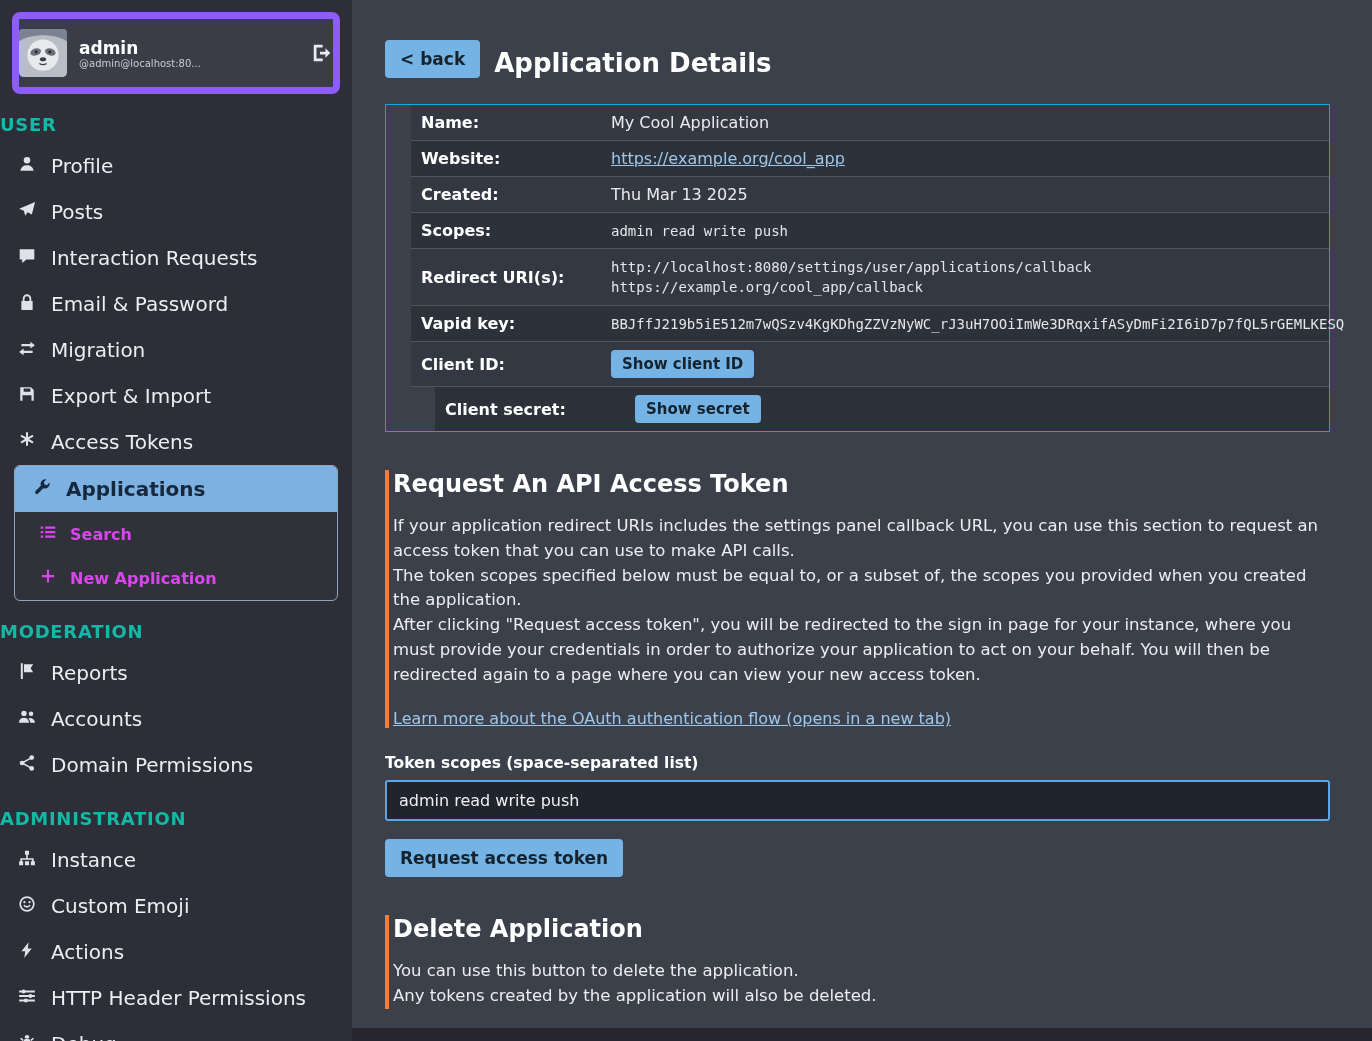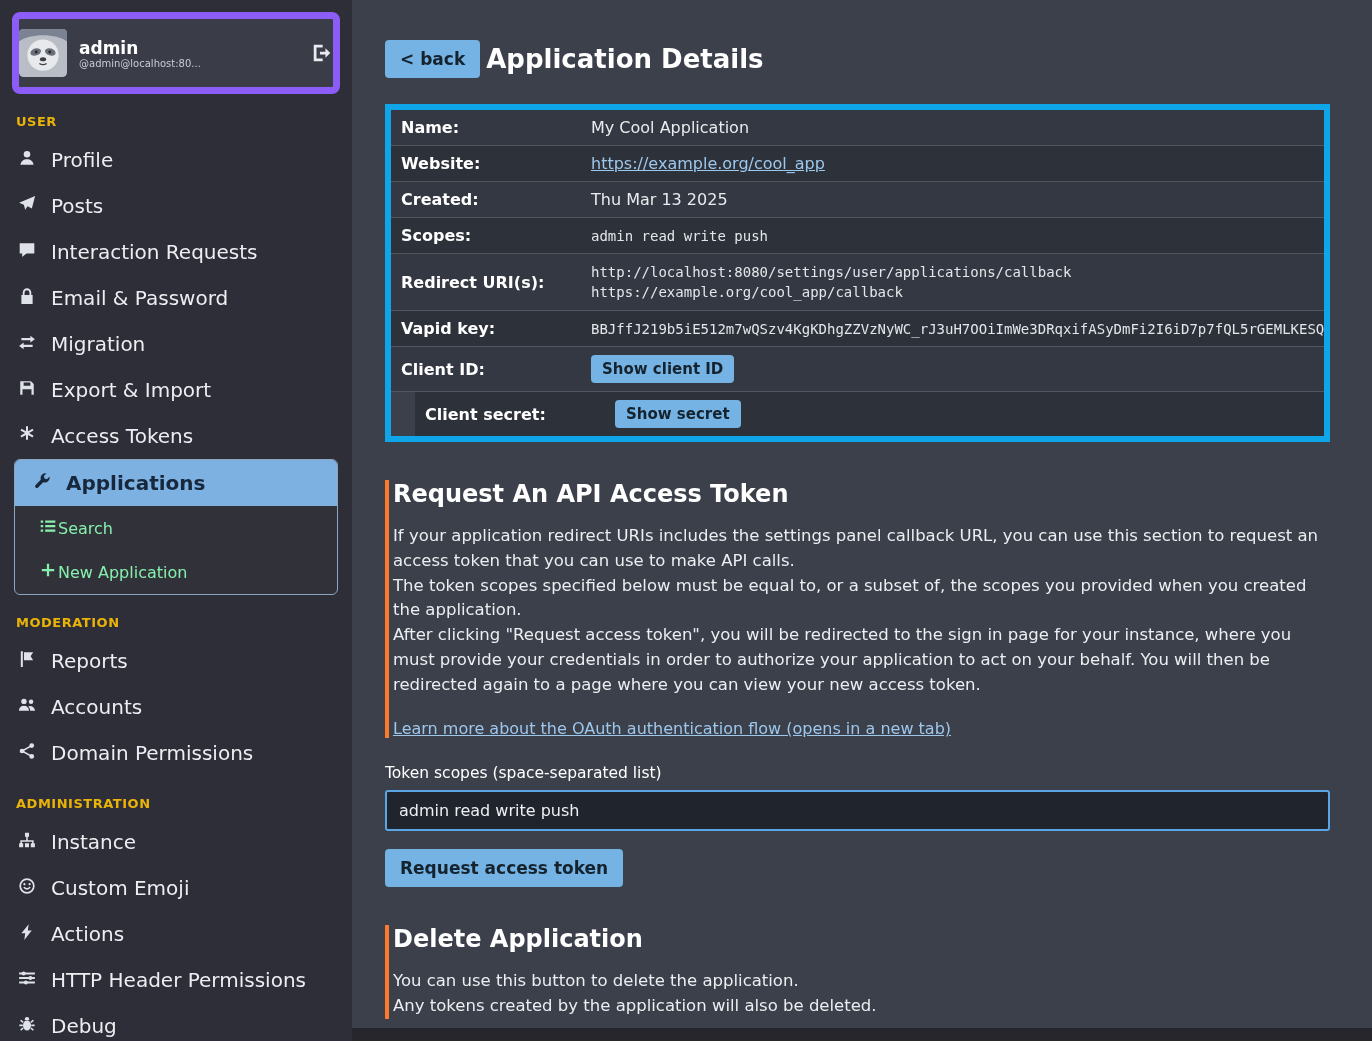--- a/index.html
+++ b/index.html
@@ -36,24 +36,24 @@
     gap: 12px;
   }
   .avatar { width: 48px; height: 48px; flex: none; border-radius: 4px; overflow: hidden; }
   .user-meta { min-width: 0; flex: 1; }
   .user-name { font-weight: bold; font-size: 17px; color: #fff; }
   .user-handle { font-size: 10px; color: #c9ccd4; white-space: nowrap; overflow: hidden; }
   .logout-btn { flex: none; color: #e8eaef; cursor: pointer; display: flex; align-items: center; }
   .logout-btn .icon { width: 22px; height: 22px; }
 
   .section-label {
-    margin: 20px 16px 8px;
-    color: #eab308;
+    margin: 20px 0 8px;
+    color: #14b8a6;
     font-weight: bold;
-    font-size: 13px;
+    font-size: 18px;
     letter-spacing: 0.04em;
   }
   .nav-item {
     display: flex;
     align-items: center;
     gap: 15px;
     padding: 11px 18px;
     font-size: 20px;
     color: #eceef2;
     cursor: pointer;
@@ -70,55 +70,56 @@
   }
   .nav-item.active {
     background: #7db1e1;
     color: #18283c;
     font-weight: bold;
   }
   .nav-item.active .icon { color: #18283c; }
   .subnav-item {
     display: flex;
     align-items: center;
-    gap: 1px;
+    gap: 13px;
     padding: 11px 18px 11px 24px;
     font-size: 16px;
-    color: #86efac;
+    color: #d946ef;
     cursor: pointer;
+    font-weight: bold;
   }
 
   
   .main-wrap { flex: 1; height: 100%; background: #26262c; }
   .main-panel {
     background: #3b404b;
     height: calc(100% - 13px);
     padding: 40px 42px 0 33px;
     overflow: hidden;
   }
   .content { max-width: 945px; }
 
-  .page-header { display: flex; align-items: center; gap: 6px; margin-bottom: 26px; }
+  .page-header { display: flex; align-items: flex-end; gap: 14px; margin-bottom: 26px; }
   .btn {
     display: inline-block;
     background: #74b3e3;
     color: #15232f;
     font-weight: bold;
     font-size: 17px;
     border: none;
     border-radius: 4px;
     padding: 9px 15px;
     cursor: pointer;
     font-family: inherit;
   }
   .btn.small { font-size: 15px; padding: 5px 11px; }
   .page-title { margin: 0; font-size: 26px; font-weight: bold; color: #fff; }
 
   
-  .details-table { border: 6px solid #0ea5e9; }
+  .details-table { border: 1px solid #0ea5e9; padding-left: 25px; }
   .d-row {
     display: grid;
     grid-template-columns: 190px 1fr;
     align-items: center;
     border-bottom: 1px solid #50555f;
   }
   .d-row:last-child { border-bottom: none; margin-left: 24px; }
   .d-row:nth-child(odd)  { background: #343842; }
   .d-row:nth-child(even) { background: #2d3139; }
   .d-label { font-weight: bold; color: #fff; padding: 8px 10px; font-size: 16px; }
@@ -131,21 +132,21 @@
   .d-value a, a.link { color: #9ec7ec; text-decoration: underline; cursor: pointer; }
   .mono-line { padding: 2px 0; }
 
   
   .o-section { border-left: 4px solid #fd7a2c; padding-left: 4px; margin-top: 38px; }
   .o-section h2 { margin: 0 0 16px; font-size: 24px; color: #fff; }
   .o-section p { margin: 0; line-height: 1.5; font-size: 16.5px; color: #eceef1; }
   .o-section .link-row { margin-top: 22px; font-size: 16px; }
 
   .token-controls { margin-top: 26px; }
-  .field-label { font-weight: normal; font-size: 15.5px; color: #fff; margin-bottom: 8px; }
+  .field-label { font-weight: bold; font-size: 15.5px; color: #fff; margin-bottom: 8px; }
   .text-input {
     width: 100%;
     background: #20242d;
     border: 2px solid #5ba5e4;
     border-radius: 3px;
     color: #edeff2;
     font-family: inherit;
     font-size: 16px;
     padding: 9px 12px;
     outline: none;

